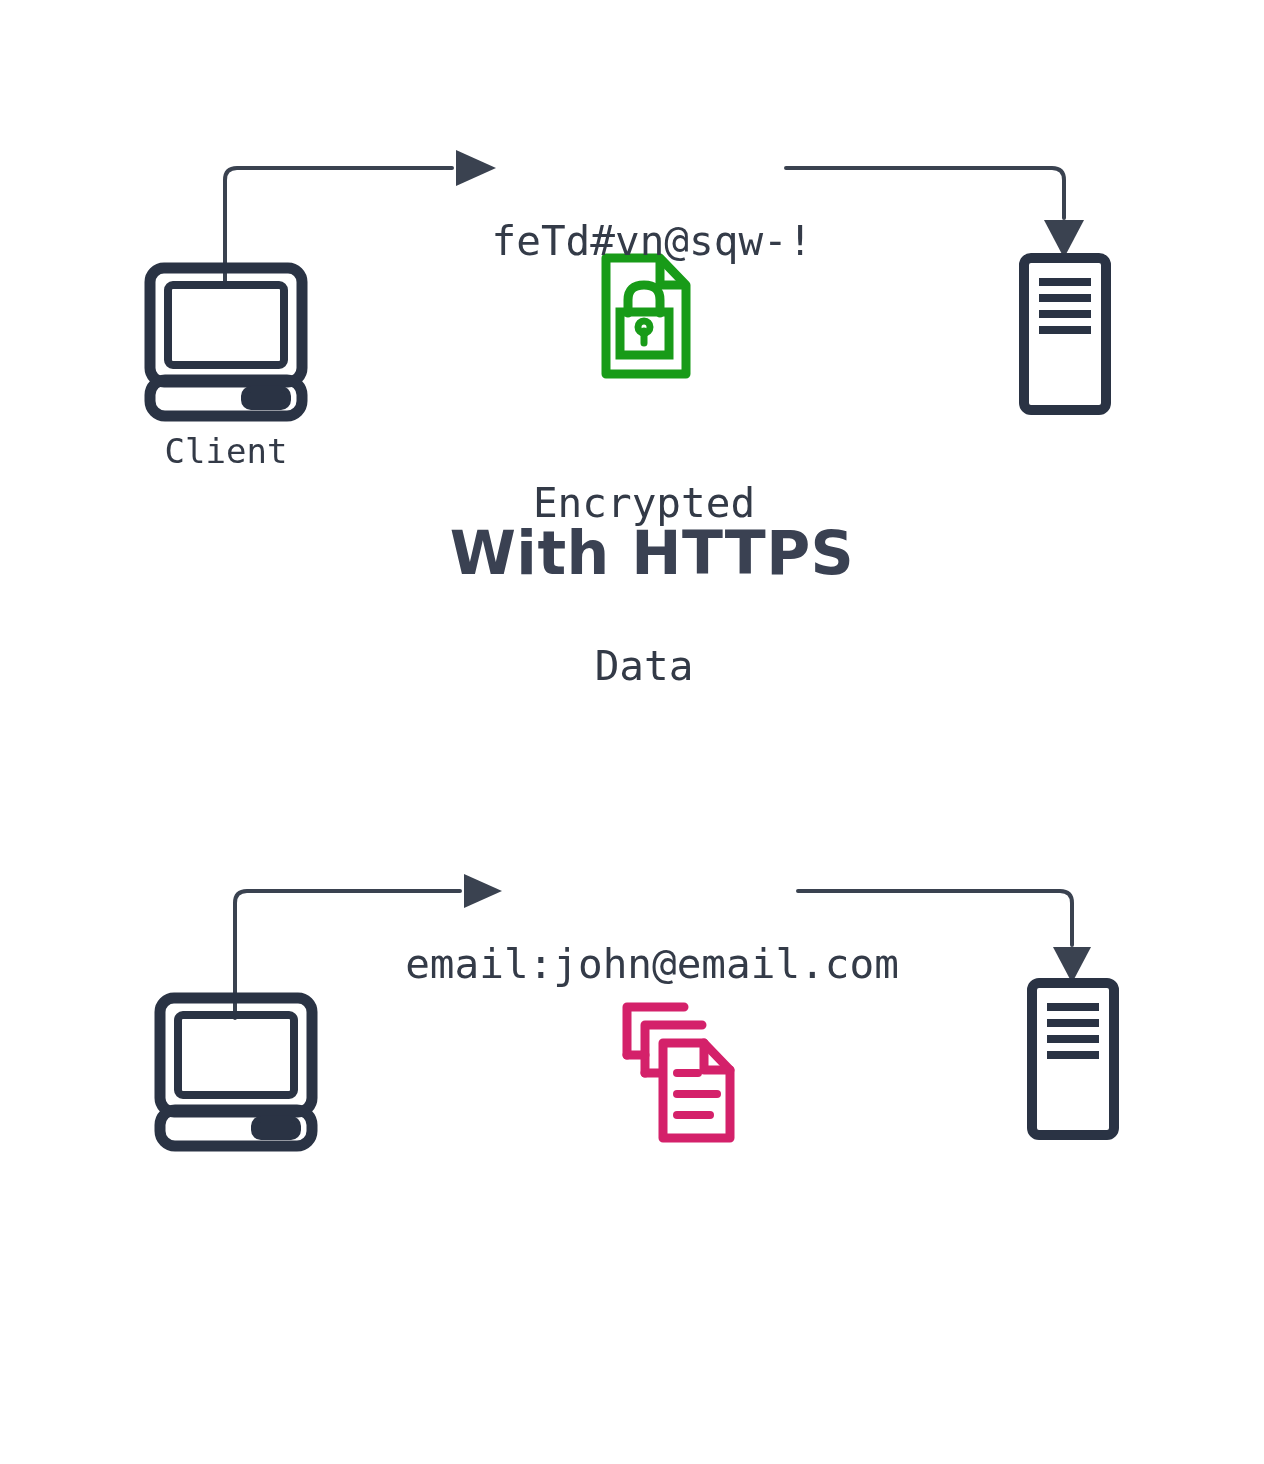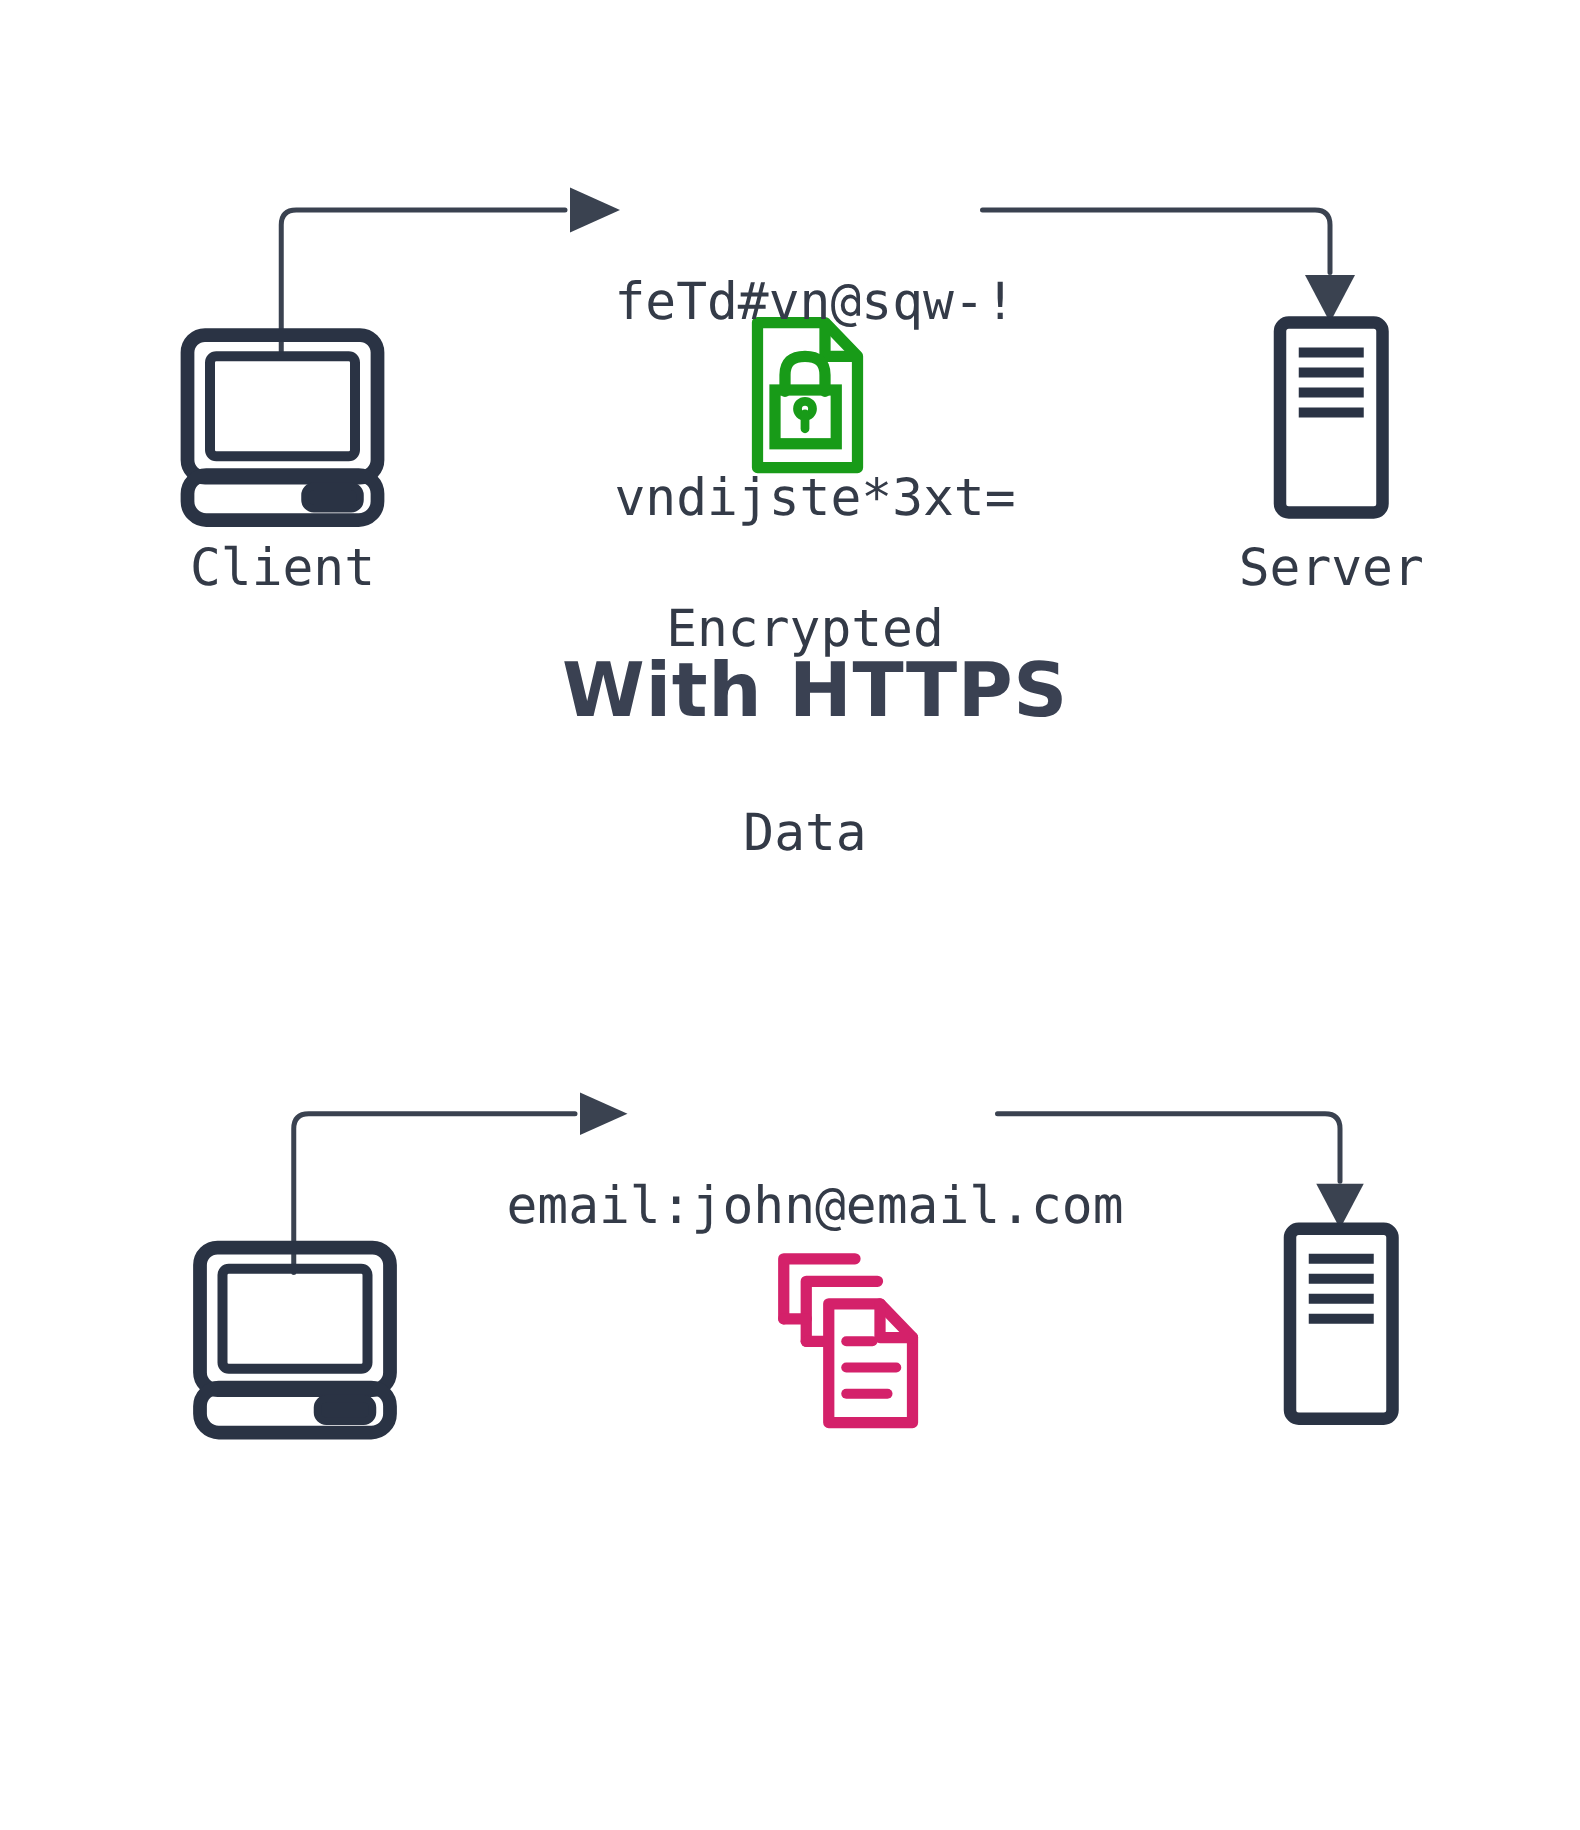--- a/index.html
+++ b/index.html
@@ -40,21 +40,21 @@
 
   .label {
     position: absolute;
     text-align: center;
     color: #333a47;
     font-family: "DejaVu Sans Mono", monospace;
     white-space: pre;
     line-height: 1.12;
   }
   .node-label {
-    font-size: 41px;
+    font-size: 34px;
     letter-spacing: 0px;
   }
   .icon-label {
     font-size: 41px;
     line-height: 1.32;
   }
   .payload-text {
     font-size: 41px;
     line-height: 1.28;
     color: #343b48;
@@ -110,26 +110,24 @@
         <path d="M 640 258 L 640 285 L 666 285" fill="none" stroke="#189b18" stroke-width="9" stroke-linejoin="round"></path>
         <path d="M 608 313 L 608 300 Q 608 285 624 285 Q 640 285 640 300 L 640 313" fill="none" stroke="#189b18" stroke-width="9" stroke-linecap="round"></path>
         <rect x="600" y="312" width="49" height="43" fill="none" stroke="#189b18" stroke-width="9"></rect>
         <circle cx="624" cy="327" r="6" fill="none" stroke="#189b18" stroke-width="7"></circle>
         <path d="M 624 331 L 624 343" stroke="#189b18" stroke-width="7" stroke-linecap="round"></path>
       </g>
     </svg>
 
     <div class="label payload-text" style="left:432px; top:110px; width:400px; text-align:center;">
       <div>feTd#vn@sqw-!</div>
-      <div>vndijste*3xt=</div>
     </div>
 
     <div class="label node-label" style="left:86px; top:432px; width:240px;">Client</div>
 
-    <div class="label node-label" style="left:925px; top:432px; width:240px;">Server</div>
 
     <div class="label icon-label" style="left:444px; top:368px; width:360px;text-align:center;">
       <div>Encrypted</div>
       <div>Data</div>
     </div>
 
     <div class="section-title" style="top:518px;">With HTTPS</div>
   </div>
 
   <div class="section" id="section-http">

